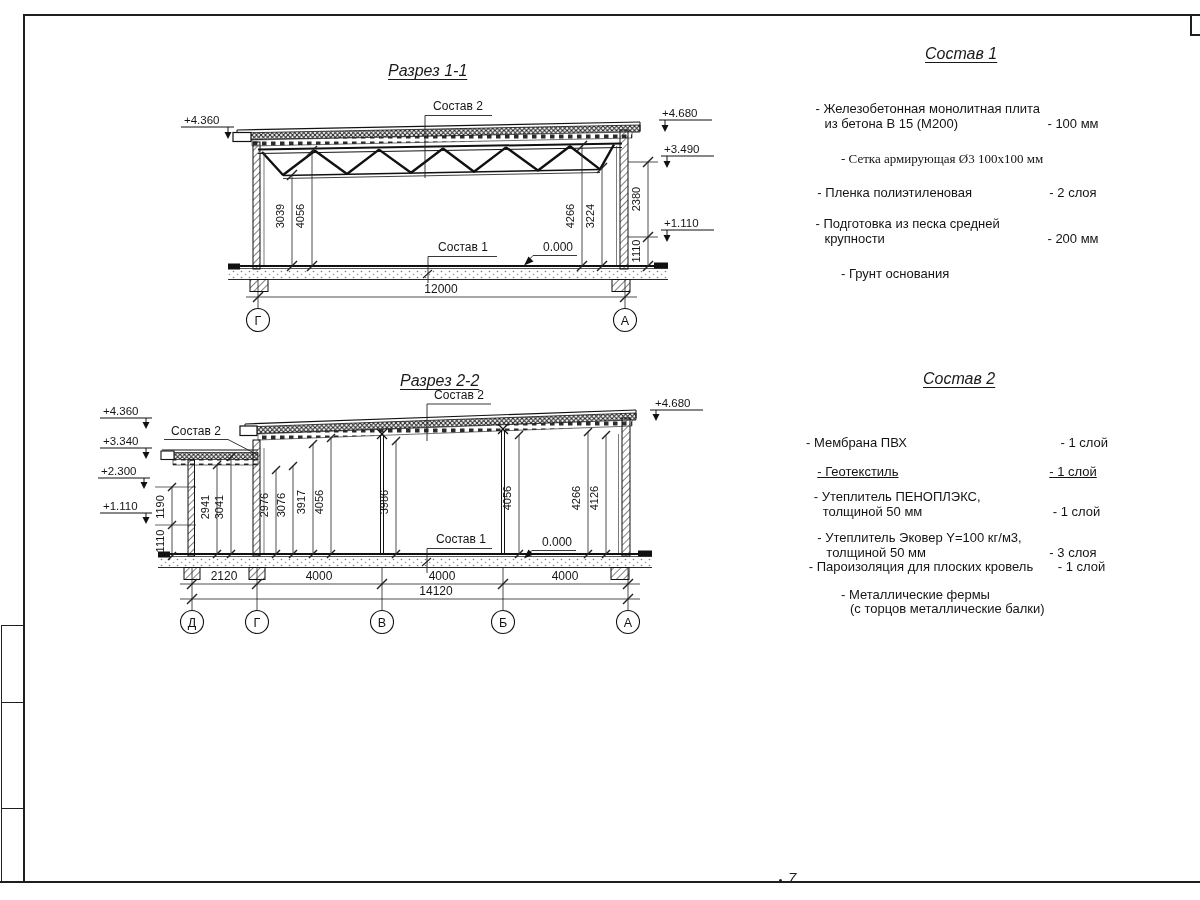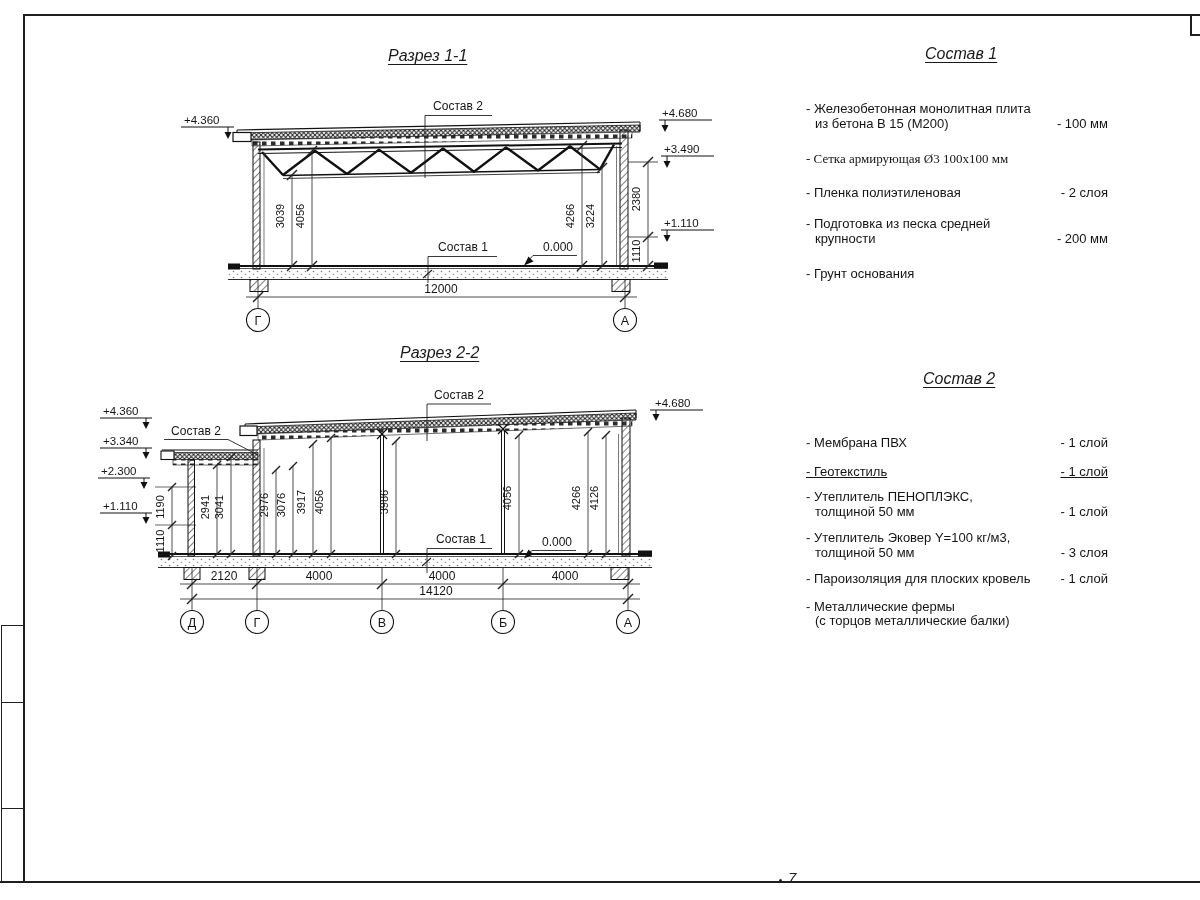--- a/index.html
+++ b/index.html
@@ -2,21 +2,21 @@
 <html><head>
 <meta charset="utf-8">
 <style>
   html,body{margin:0;padding:0;background:#e8e8e8;}
   .page{position:relative;width:1200px;height:900px;background:#ffffff;overflow:hidden;
         font-family:"Liberation Sans", sans-serif;color:#1a1a1a;}
   .fline{position:absolute;background:#1f1f1f;}
   .title{position:absolute;font-style:italic;font-size:16px;color:#1a1a1a;
          text-decoration:underline;text-underline-offset:3px;white-space:nowrap;}
   .complist{position:absolute;width:302px;font-size:13px;line-height:14.5px;color:#141414;}
-  .crow{display:flex;justify-content:space-between;align-items:flex-end;}
+  .crow{display:flex;justify-content:center;align-items:flex-end;}
   .cname{width:232px;}
   .cline2{padding-left:9px;}
   .cval{white-space:nowrap;padding-bottom:0px;}
   svg{position:absolute;}
   svg text{font-family:"Liberation Sans", sans-serif;fill:#141414;}
   .dim{font-size:11px;}
   .elev{font-size:11.5px;}
   .lbl{font-size:12px;}
   .axl{font-size:12.5px;}
   .hdim{font-size:12px;}
@@ -32,22 +32,22 @@
   <div class="fline" style="left:0px;top:881px;width:1200px;height:2px;"></div>
   <div class="fline" style="left:1px;top:625px;width:1px;height:257px;"></div>
   <div class="fline" style="left:1px;top:625px;width:22px;height:1px;"></div>
   <div class="fline" style="left:1px;top:702px;width:22px;height:1px;"></div>
   <div class="fline" style="left:1px;top:808px;width:22px;height:1px;"></div>
   <div class="fline" style="left:1190px;top:15px;width:1.5px;height:20px;"></div>
   <div class="fline" style="left:1190px;top:34px;width:10px;height:1.5px;"></div>
   <div class="pagenum" style="left:788px;top:869px;">7</div>
   <div class="fline" style="left:779px;top:879px;width:3px;height:3px;border-radius:2px;"></div>
 
-  <div class="title" style="left:388px;top:47px;">Разрез 1-1</div>
-  <div class="title" style="left:400px;top:344px;">Разрез 2-2</div>
+  <div class="title" style="left:388px;top:62px;">Разрез 1-1</div>
+  <div class="title" style="left:400px;top:372px;">Разрез 2-2</div>
   <div class="title" style="left:925px;top:45px;">Состав 1</div>
   <div class="title" style="left:923px;top:370px;">Состав 2</div>
 
   <svg style="left:95px;top:55px;" width="640" height="290" viewBox="95 55 640 290">
     <defs>
       <pattern id="a-hatch" width="5" height="5" patternUnits="userSpaceOnUse" patternTransform="rotate(45)">
         <line x1="0" y1="0" x2="0" y2="5" stroke="#3a3a3a" stroke-width="1.3"></line>
       </pattern>
       <pattern id="a-cross" width="4.5" height="4.5" patternUnits="userSpaceOnUse">
         <path d="M0,0 L4.5,4.5 M4.5,0 L0,4.5" stroke="#222" stroke-width="1"></path>
@@ -420,21 +420,21 @@
         </div>
       <div class="cval">- 1 слой</div>
     </div>
     <div class="crow" style="margin-bottom:12px;gap:7px;">
       <div class="cname">
           <div>- Утеплитель ПЕНОПЛЭКС,</div>
           <div class="cline2">толщиной 50 мм</div>
         </div>
       <div class="cval">- 1 слой</div>
     </div>
-    <div class="crow" style="margin-bottom:12px;">
+    <div class="crow" style="">
       <div class="cname">
           <div>- Утеплитель Эковер Y=100 кг/м3,</div>
           <div class="cline2">толщиной 50 мм</div>
         </div>
       <div class="cval">- 3 слоя</div>
     </div>
     <div class="crow" style="margin-bottom:13px;gap:17px;">
       <div class="cname">
           <div>- Пароизоляция для плоских кровель</div>
           <div class="cline2"></div>

